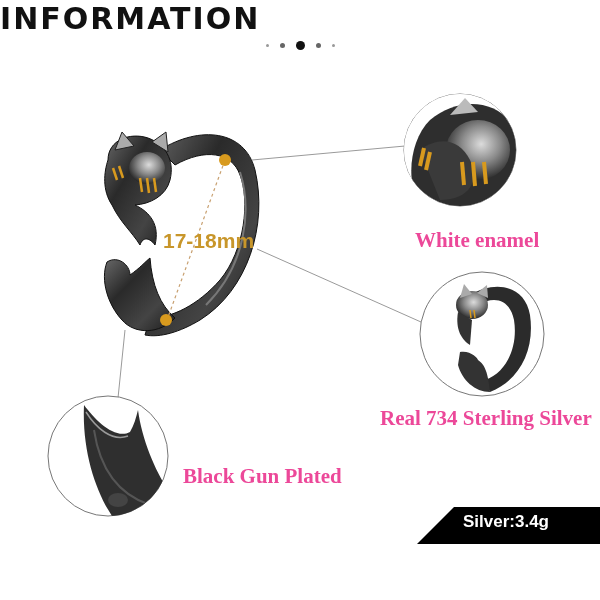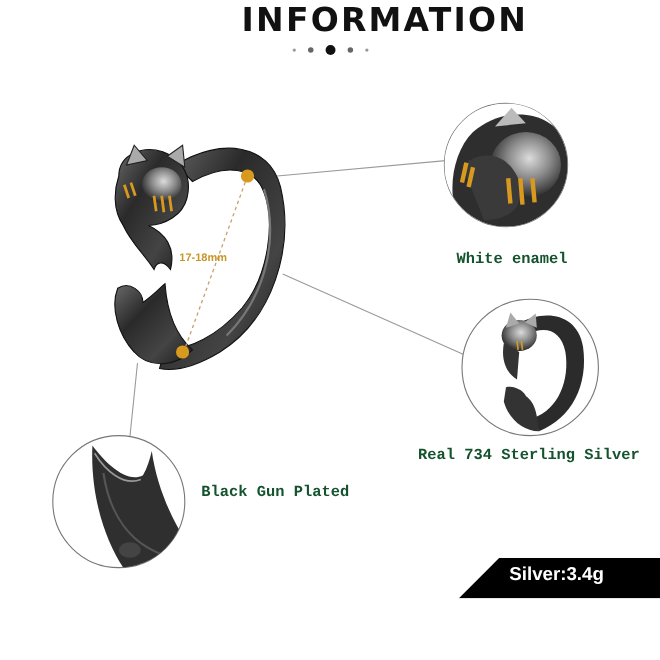--- a/index.html
+++ b/index.html
@@ -1,30 +1,30 @@
 <!DOCTYPE html>
 <html><head>
 <meta charset="utf-8">
 <style>
   html, body { margin: 0; padding: 0; background: #ffffff; }
   body { width: 600px; height: 600px; position: relative; overflow: hidden;
          font-family: "DejaVu Sans", "Liberation Sans", sans-serif; }
-  .title { position: absolute; left: 0; width: 480px; top: 1px; text-align: right;
+  .title { position: absolute; left: 0; width: 480px; top: 1px; text-align: left;
            font-weight: bold; font-size: 30px; letter-spacing: 2px; color: #111;
            font-family: "DejaVu Sans", sans-serif; }
   .dots { position: absolute; top: 41px; left: 0; width: 600px; display: flex;
           justify-content: center; align-items: center; gap: 11px; }
   .dot { border-radius: 50%; background: #333; }
   .d1 { width: 3px; height: 3px; background: #999; }
   .d2 { width: 5px; height: 5px; background: #666; }
   .d3 { width: 9px; height: 9px; background: #111; }
   svg.art { position: absolute; left: 0; top: 0; }
-  .label { position: absolute; font-weight: bold; color: #14532d; font-size: 14px;
-           font-family: Liberation Mono, monospace; white-space: nowrap; }
-  .measure { position: absolute; left: 163px; top: 229px; font-size: 10px;
+  .label { position: absolute; font-weight: bold; color: #ec4899; font-size: 21px;
+           font-family: Liberation Serif, serif; white-space: nowrap; }
+  .measure { position: absolute; left: 163px; top: 229px; font-size: 21px;
              font-weight: bold; color: #c8962a; font-family: "Liberation Sans", sans-serif; }
   .badge { position: absolute; left: 417px; top: 507px; width: 183px; height: 37px;
            background: #000; clip-path: polygon(37px 0, 100% 0, 100% 100%, 0 100%); }
   .badge-text { position: absolute; left: 463px; top: 512px; color: #fff; font-weight: bold;
                 font-size: 17px; font-family: "Liberation Sans", sans-serif; }
 </style>
 </head>
 <body>
 
 <div class="title">INFORMATION</div>
@@ -136,16 +136,16 @@
       <path d="M94,430 C100,470 120,495 150,505" stroke="#555" stroke-width="2" fill="none"></path>
       <ellipse cx="118" cy="500" rx="10" ry="7" fill="#444"></ellipse>
     </g>
   </g>
 </svg>
 
 <div class="measure">17-18mm</div>
 
 <div class="label" style="left:415px; top:228px;">White enamel</div>
 <div class="label" style="left:380px; top:406px;">Real 734  Sterling  Silver</div>
-<div class="label" style="left:183px; top:440px;">Black Gun Plated</div>
+<div class="label" style="left:183px; top:464px;">Black Gun Plated</div>
 
 <div class="badge"></div>
 <div class="badge-text">Silver:3.4g</div>
 
 </body></html>

